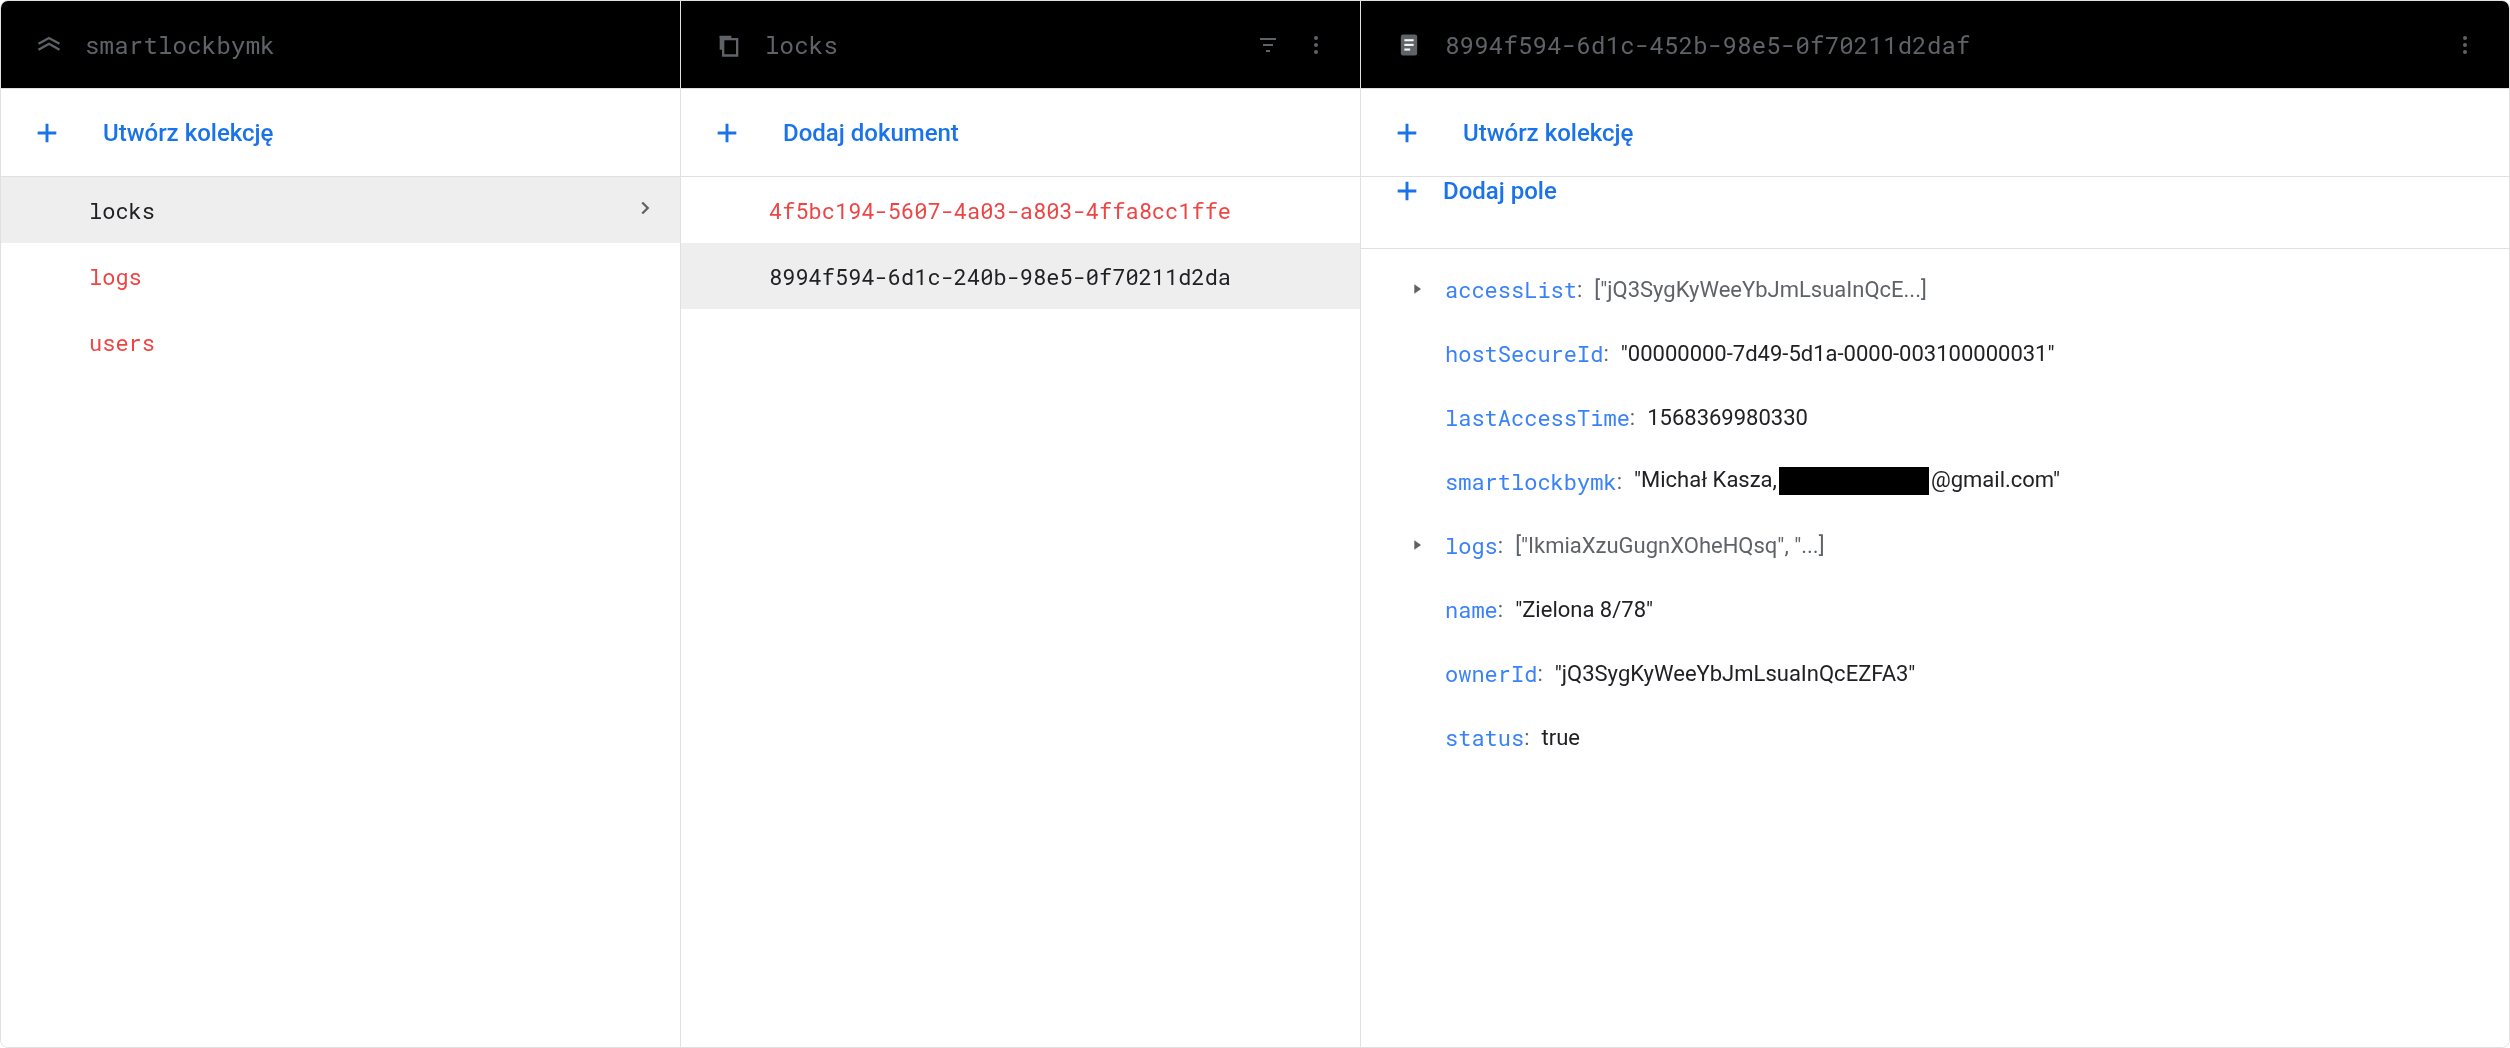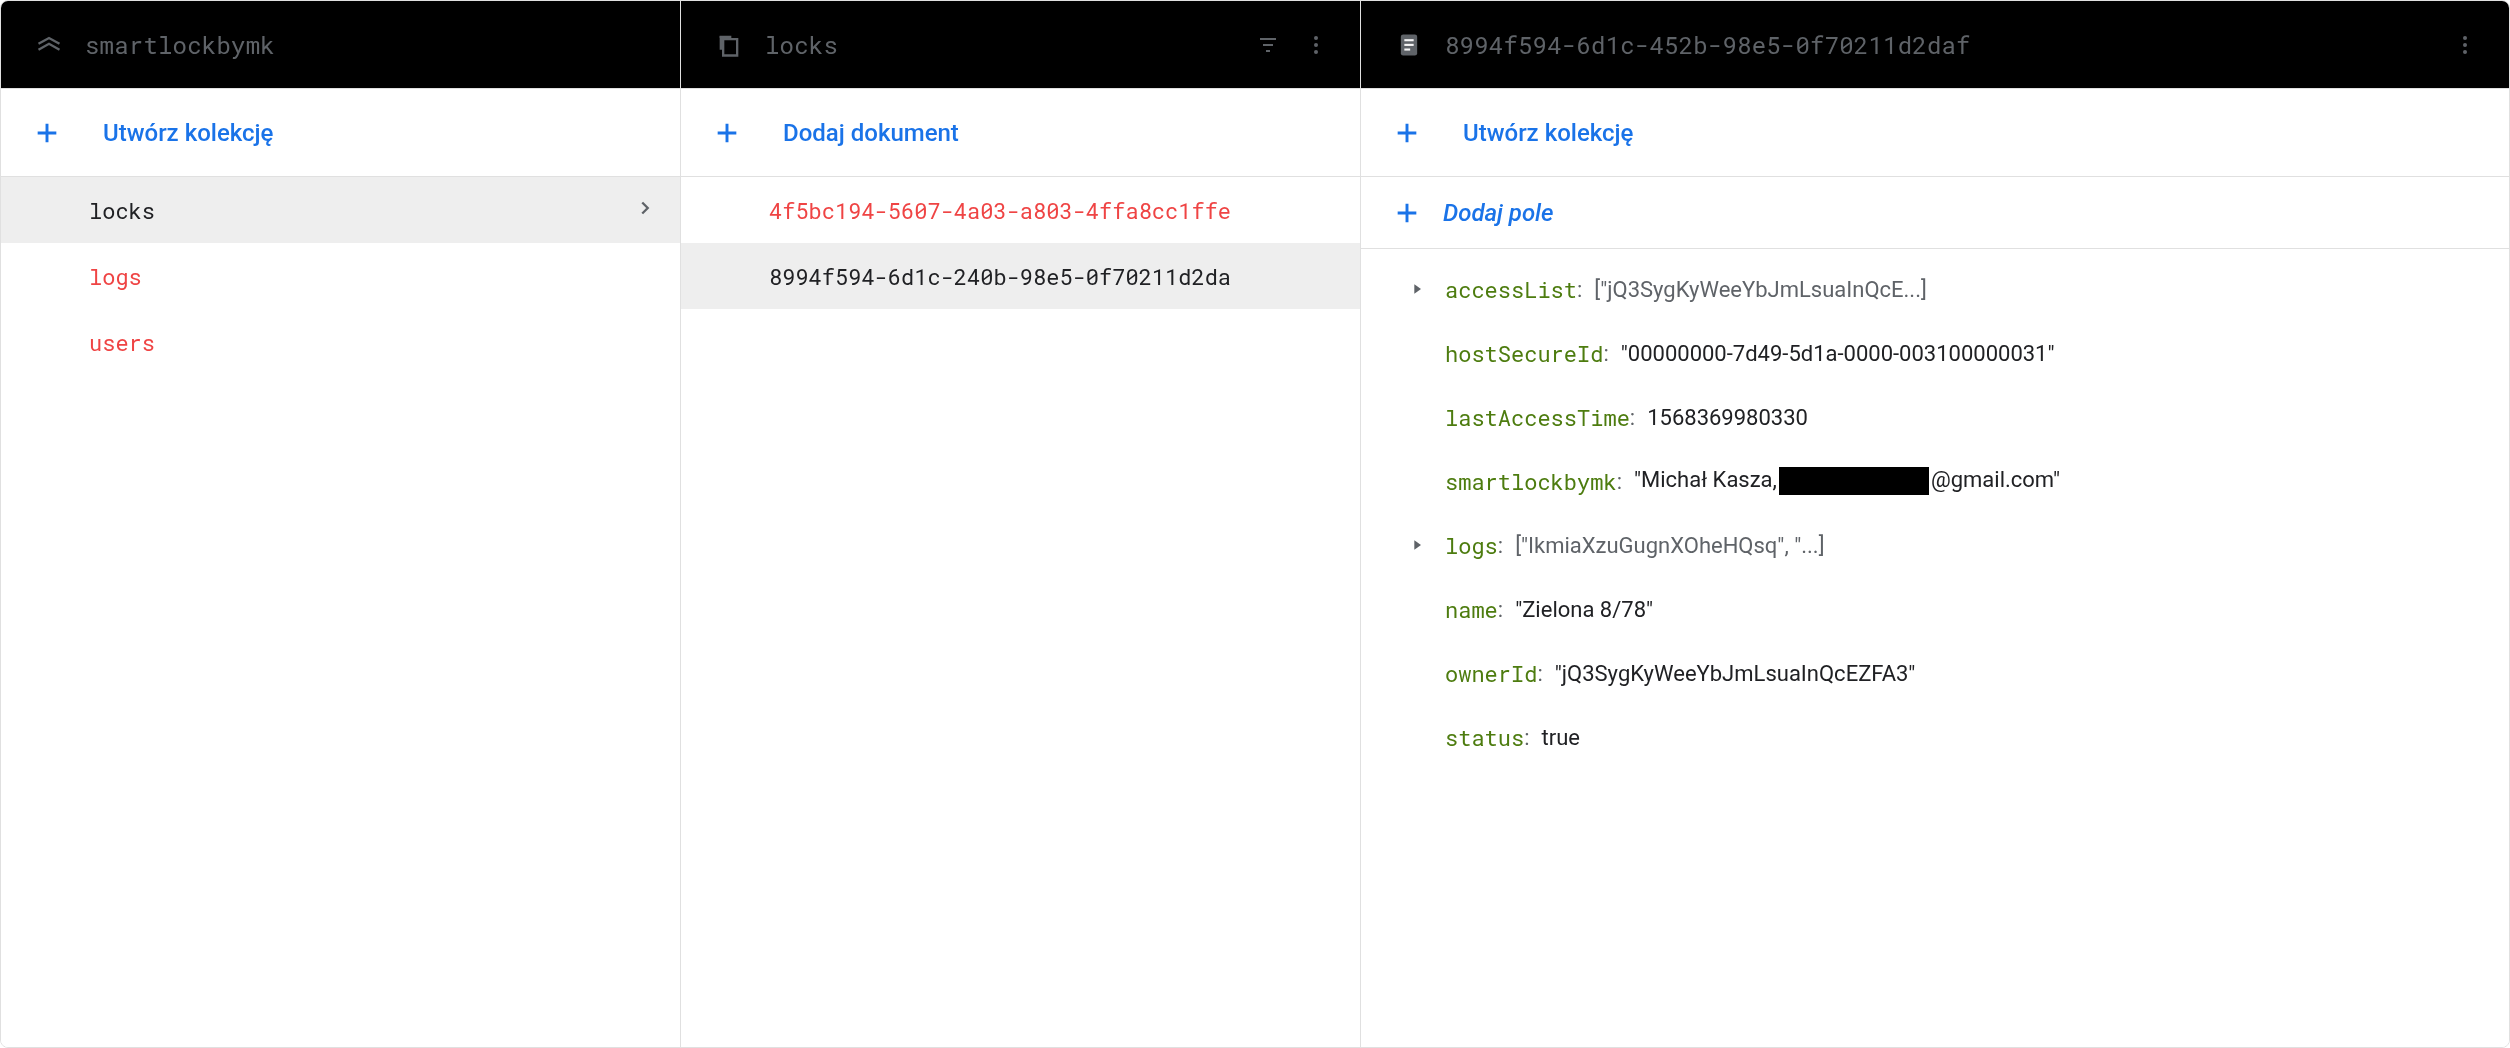--- a/index.html
+++ b/index.html
@@ -132,26 +132,24 @@
     }
 
     .field-list {
       flex: 1;
       overflow-y: auto;
       padding: 8px 0;
     }
     .add-field-row {
       height: 72px;
       display: flex;
-      align-items: center;
       padding: 0 32px;
       border-bottom: 1px solid #e0e0e0;
       color: #1a73e8;
       cursor: pointer;
-      font-style: italic;
     }
     .add-field-row .plus {
       width: 28px;
       height: 28px;
       margin-right: 22px;
       display: flex;
       align-items: center;
       justify-content: center;
     }
     .add-field-row .plus svg { width: 28px; height: 28px; stroke: #1a73e8; }
@@ -174,21 +172,21 @@
       align-items: center;
       justify-content: center;
     }
     .expand-arrow svg { width: 16px; height: 16px; }
     .expand-spacer {
       width: 40px;
       flex-shrink: 0;
     }
     .field-key {
       font-family: "Roboto Mono", Menlo, Consolas, monospace;
-      color: #4d7c0f;
+      color: #3b82f6;
     }
     .field-colon {
       color: #5f6368;
       margin-right: 12px;
     }
     .field-value {
       color: #202124;
     }
     .field-value.dim { color: #5f6368; }
 

